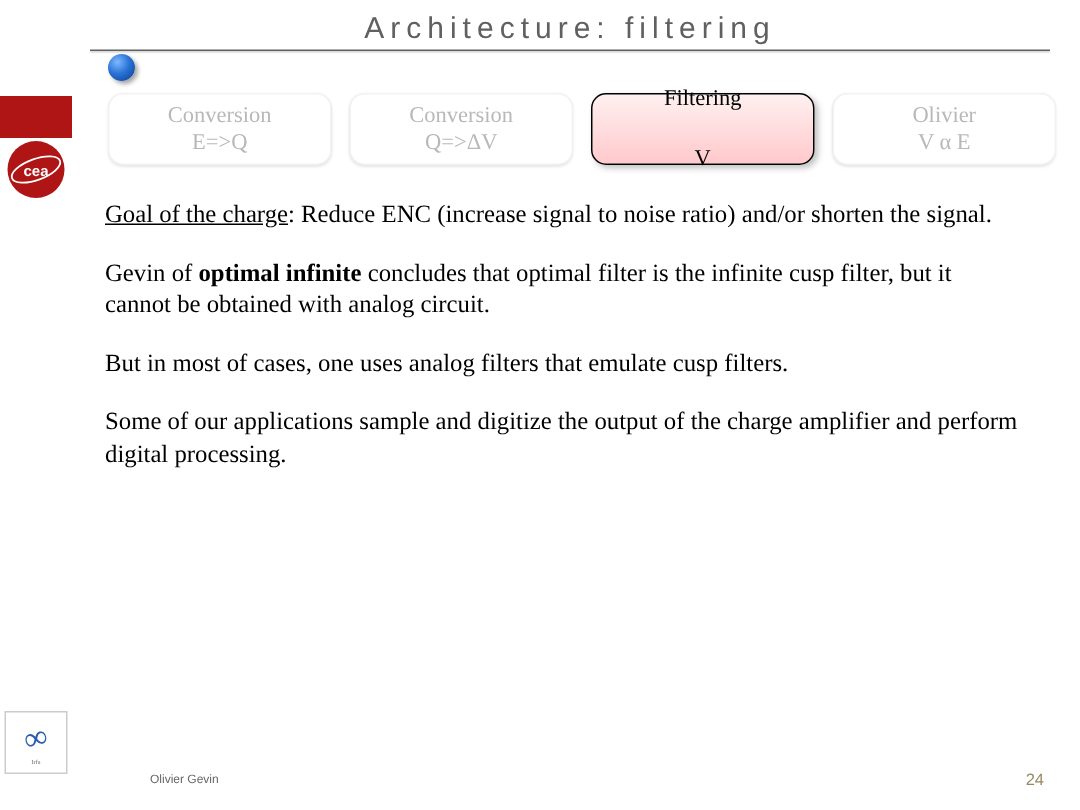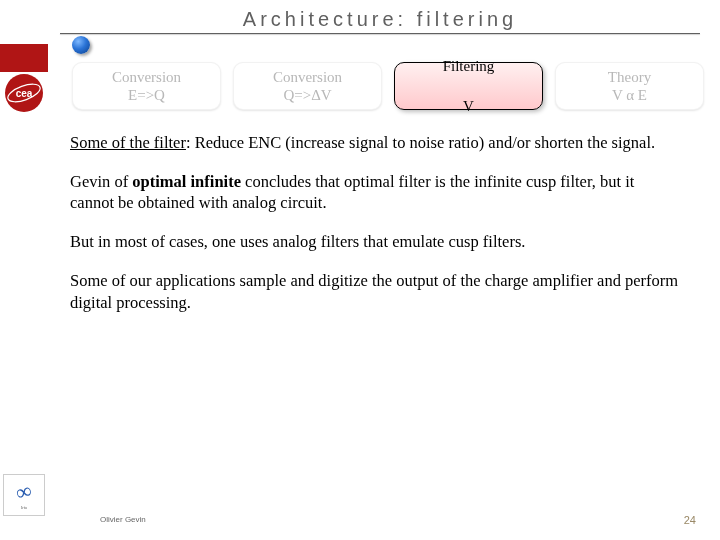--- a/index.html
+++ b/index.html
@@ -41,21 +41,21 @@
     top: 36px;
     width: 18px;
     height: 18px;
     border-radius: 50%;
     background: radial-gradient(circle at 35% 30%, #7fb9ff 0%, #2a73d6 45%, #0a3d8a 100%);
     box-shadow: 2px 2px 3px rgba(0,0,0,0.35);
   }
   .left-bar {
     position: absolute;
     left: 0;
-    top: 44px;
+    top: 64px;
     width: 48px;
     bottom: 0;
     text-decoration: underline;
   }
   .red-strip {
     position: absolute;
     left: 0;
     top: 0;
     width: 48px;
     height: 28px;
@@ -184,28 +184,28 @@
     </div>
     <div class="stage">
       <span>Conversion</span>
       <span>Q=&gt;ΔV</span>
     </div>
     <div class="stage active">
       <span>Filtering</span>
       <span>V</span>
     </div>
     <div class="stage">
-      <span>Theory</span>
+      <span>Olivier</span>
       <span>V α E</span>
     </div>
   </div>
 
   <div class="body">
     <p>
-      <span class="goal-label">Some of the filter</span><span>: Reduce ENC (increase signal to noise ratio) and/or shorten the signal.</span>
+      <span class="goal-label">Goal of the charge</span><span>: Reduce ENC (increase signal to noise ratio) and/or shorten the signal.</span>
     </p>
     <p>
       <span>Gevin of </span><b>optimal infinite</b><span> concludes that optimal filter is the infinite cusp filter, but it cannot be obtained with analog circuit.</span>
     </p>
     <p>But in most of cases, one uses analog filters that emulate cusp filters.</p>
     <p>Some of our applications sample and digitize the output of the charge amplifier and perform digital processing.</p>
   </div>
 
   <div class="footer-author">Olivier Gevin</div>
   <div class="footer-num">24</div>

